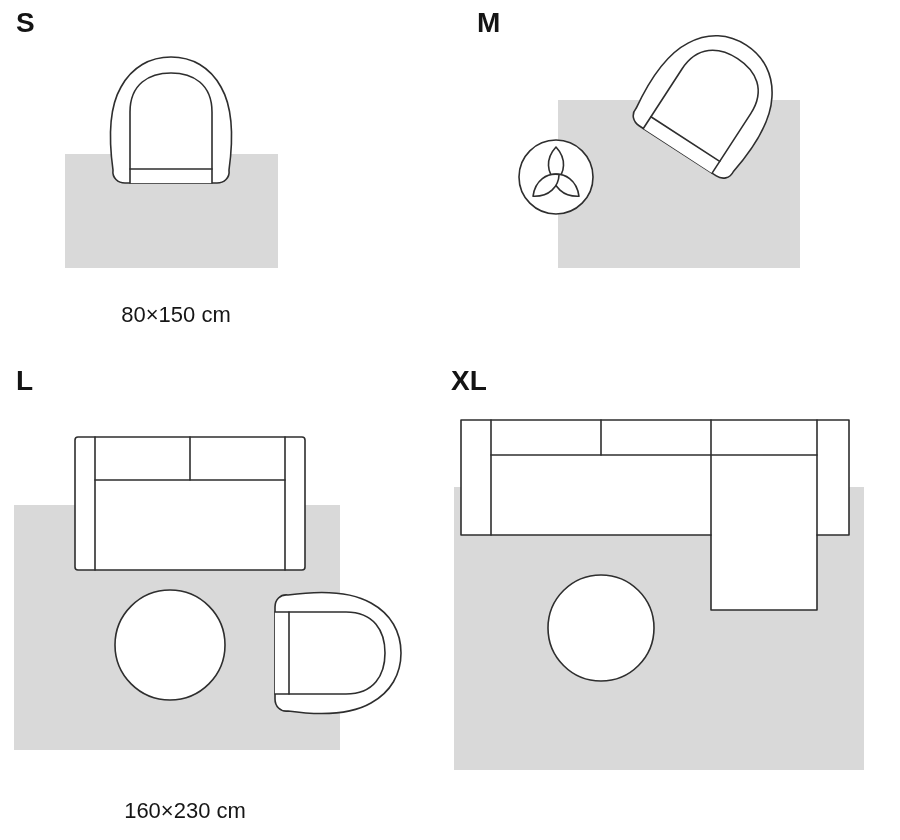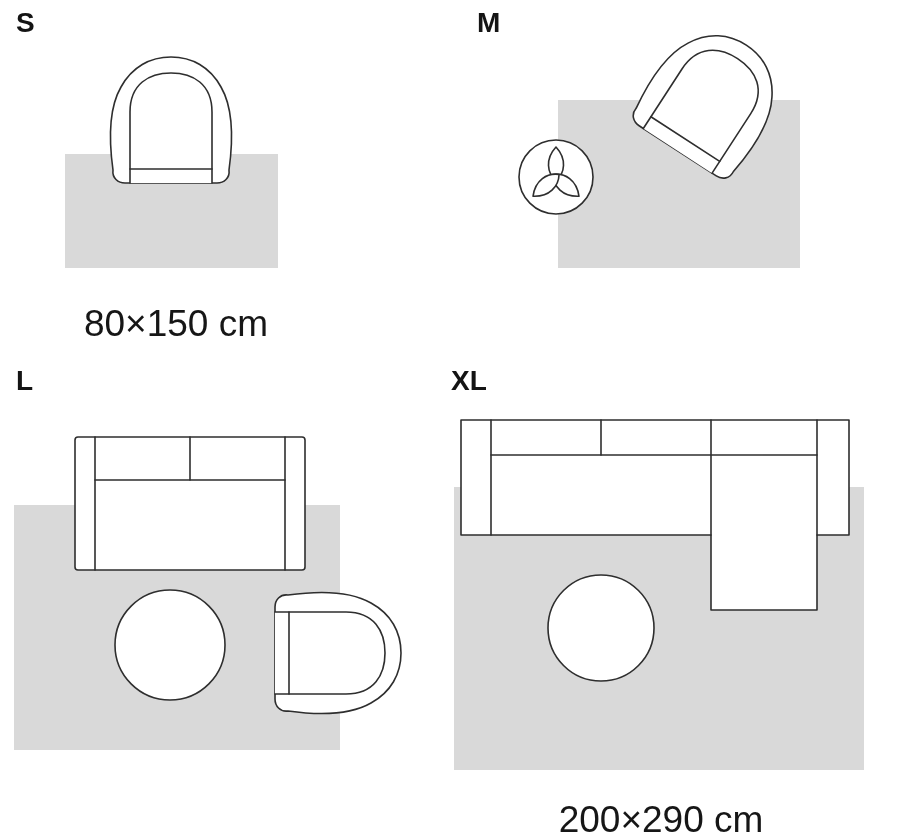--- a/index.html
+++ b/index.html
@@ -20,21 +20,21 @@
   .size-label {
     position: absolute;
     font-size: 28px;
     font-weight: 700;
     color: #141414;
     line-height: 1.1;
   }
   .size-caption {
     position: absolute;
     width: 300px;
-    font-size: 37px;
+    font-size: 22px;
     font-weight: 400;
     text-align: center;
     color: #161616;
     line-height: 1.2;
   }
   svg.illustration {
     position: absolute;
     left: 0;
     top: 0;
     display: block;
@@ -93,34 +93,34 @@
         <line x1="190" y1="87" x2="190" y2="130"></line>
       </g>
       <circle cx="170" cy="295" r="55" fill="#ffffff" stroke="#2e2e2e" stroke-width="1.6"></circle>
       <g transform="translate(338,303) rotate(90)" fill="#ffffff" stroke="#2e2e2e" stroke-width="1.6" stroke-linejoin="round" stroke-linecap="round">
         <path d="M -58,50 C -63,14 -61,-14 -50,-33 C -39,-53 -21,-63 0,-63 C 21,-63 39,-53 50,-33 C 61,-14 63,14 58,50 C 59,58 53,63 46,63 L -46,63 C -53,63 -59,58 -58,50 Z"></path>
         <path d="M -41,63 L -41,-8 C -41,-36 -22,-47 0,-47 C 22,-47 41,-36 41,-8 L 41,63"></path>
         <line x1="-41" y1="49" x2="41" y2="49"></line>
       </g>
     </svg>
 
+    <div class="size-caption" style="left:35px;top:448px">160×230 cm</div>
   </section>
 
   <section class="quadrant" style="left:424px;top:350px;width:450px;height:490px">
     <div class="size-label" style="left:27px;top:16px">XL</div>
 
     <svg class="illustration" width="450" height="490" viewBox="0 0 450 490">
       <rect x="30" y="137" width="410" height="283" fill="#d9d9d9"></rect>
       <g fill="#ffffff" stroke="#2e2e2e" stroke-width="1.6" stroke-linejoin="round" stroke-linecap="round">
         <path d="M 37,70 L 425,70 L 425,185 L 393,185 L 393,260 L 287,260 L 287,185 L 37,185 Z"></path>
         <line x1="67" y1="70" x2="67" y2="185"></line>
         <line x1="393" y1="70" x2="393" y2="185"></line>
         <line x1="67" y1="105" x2="393" y2="105"></line>
         <line x1="177" y1="70" x2="177" y2="105"></line>
         <line x1="287" y1="70" x2="287" y2="185"></line>
       </g>
       <circle cx="177" cy="278" r="53" fill="#ffffff" stroke="#2e2e2e" stroke-width="1.6"></circle>
     </svg>
 
-    <div class="size-caption" style="left:87px;top:448px">200×290 cm</div>
   </section>
 
 </div>
 
 </body></html>

